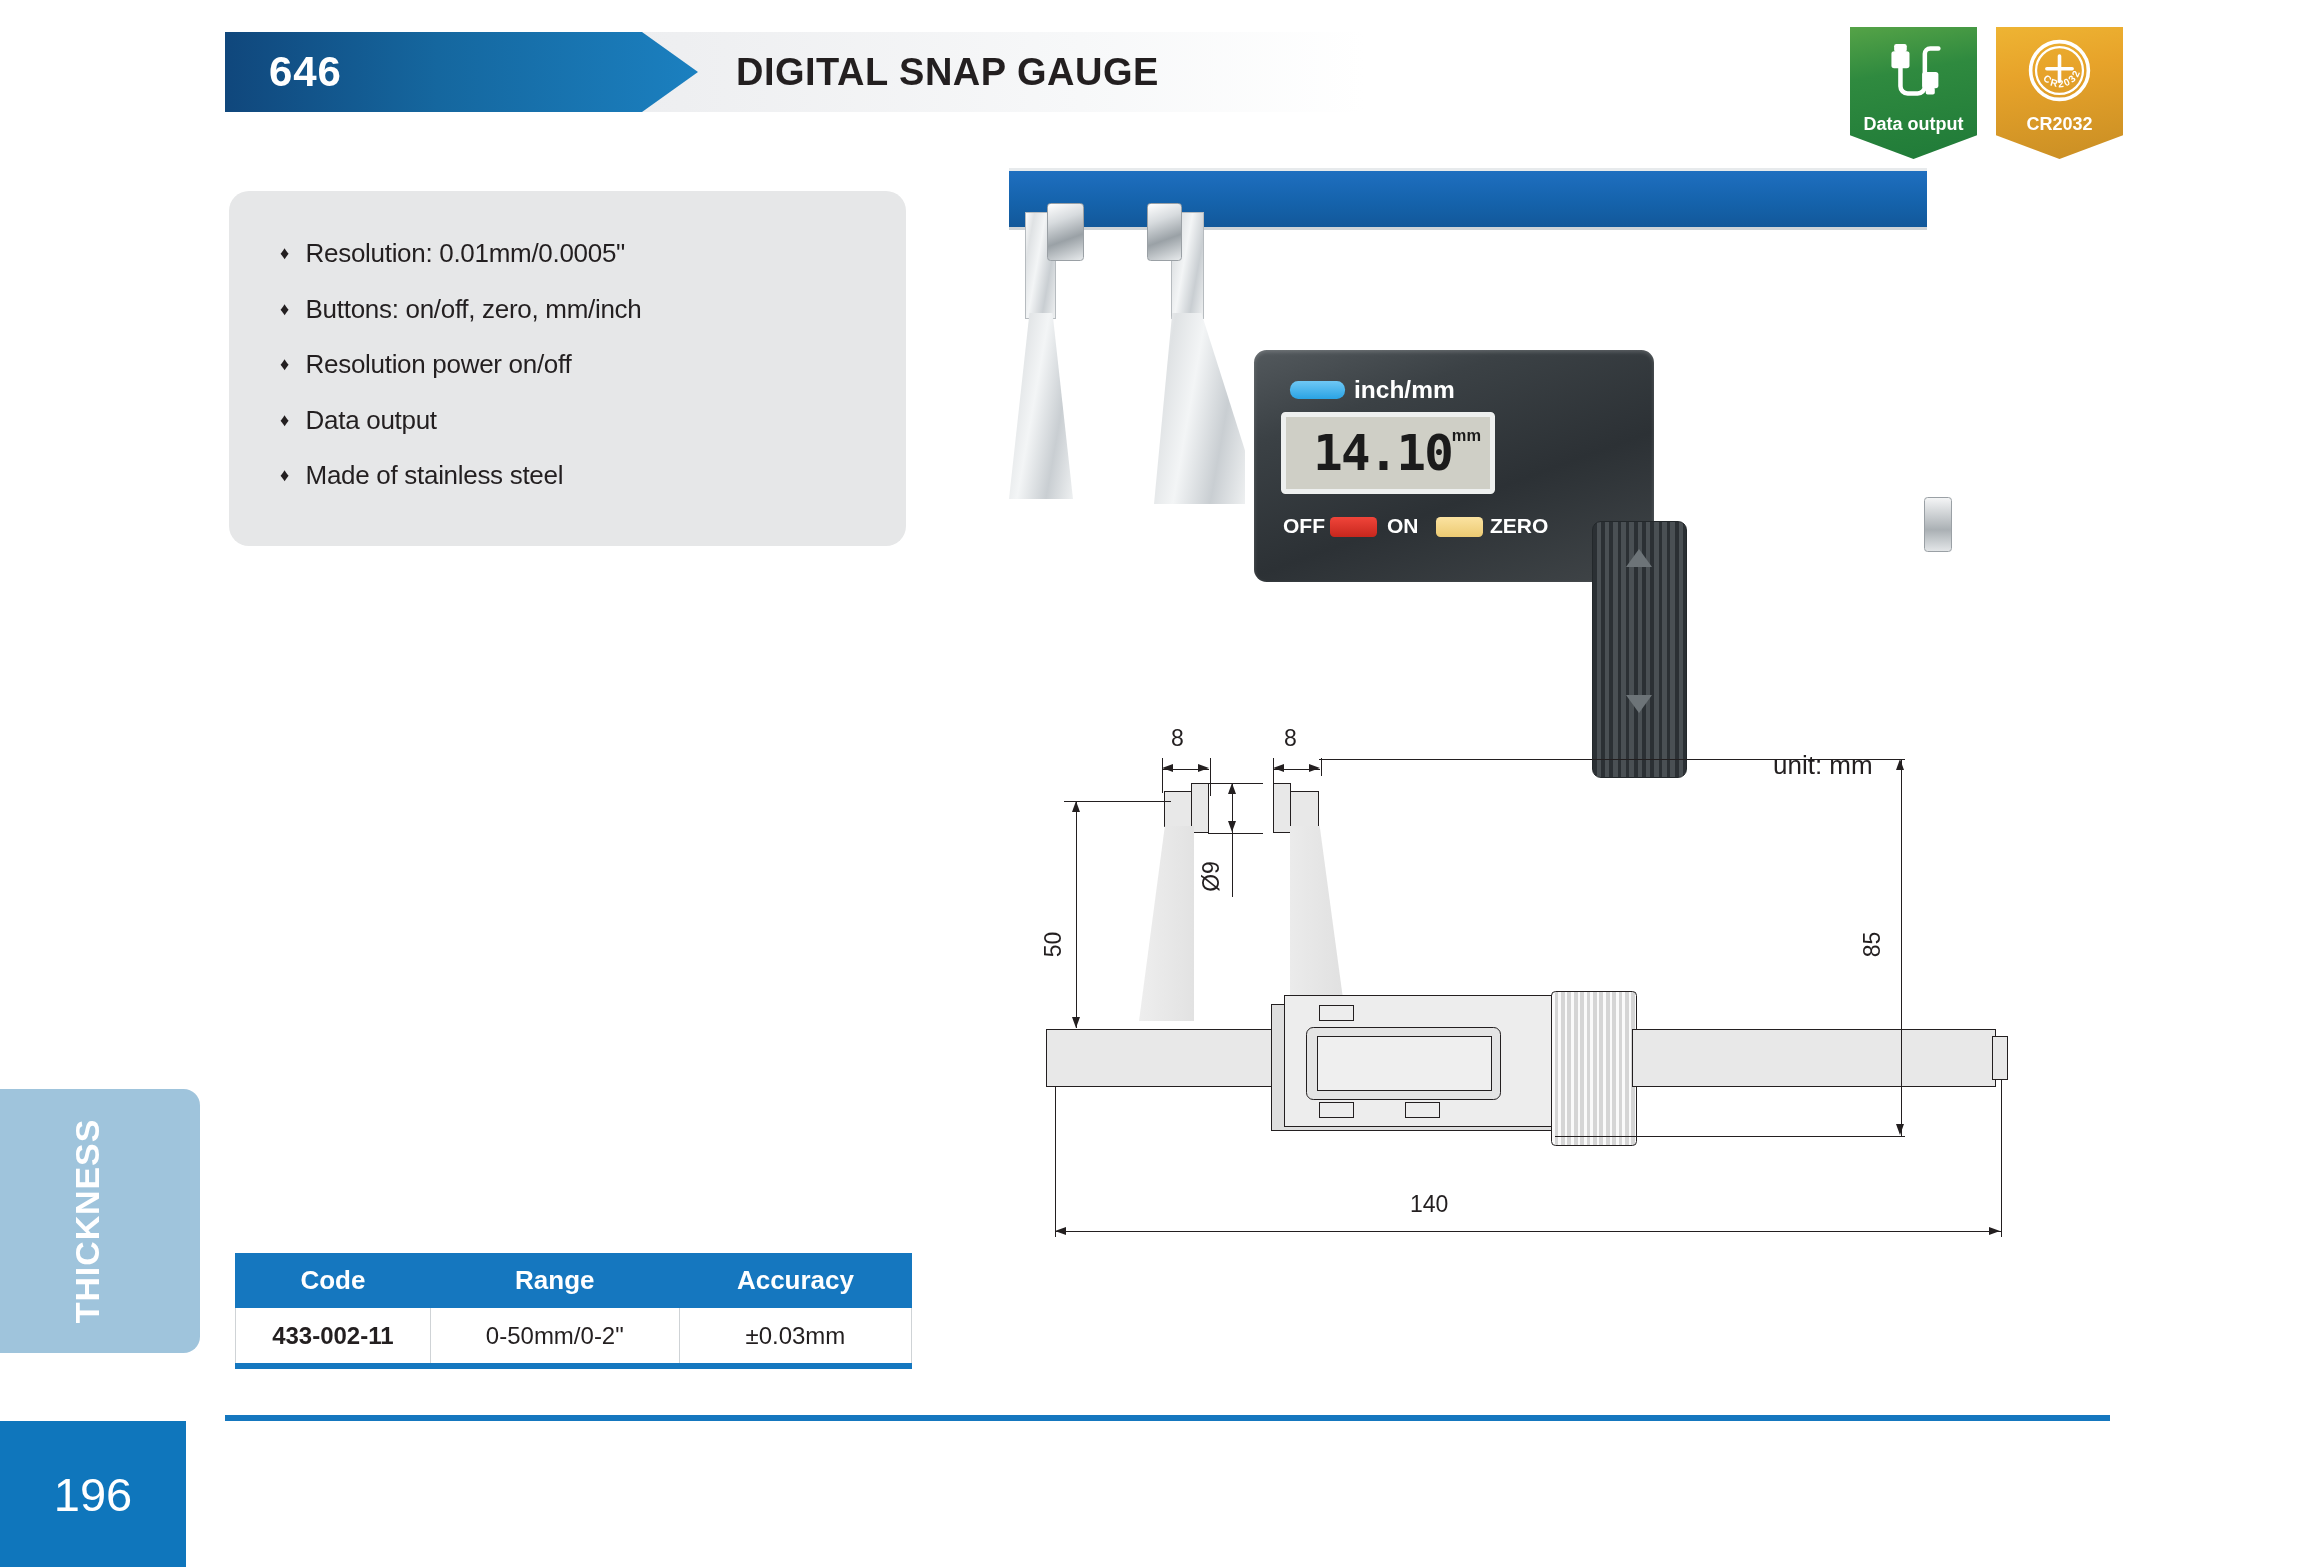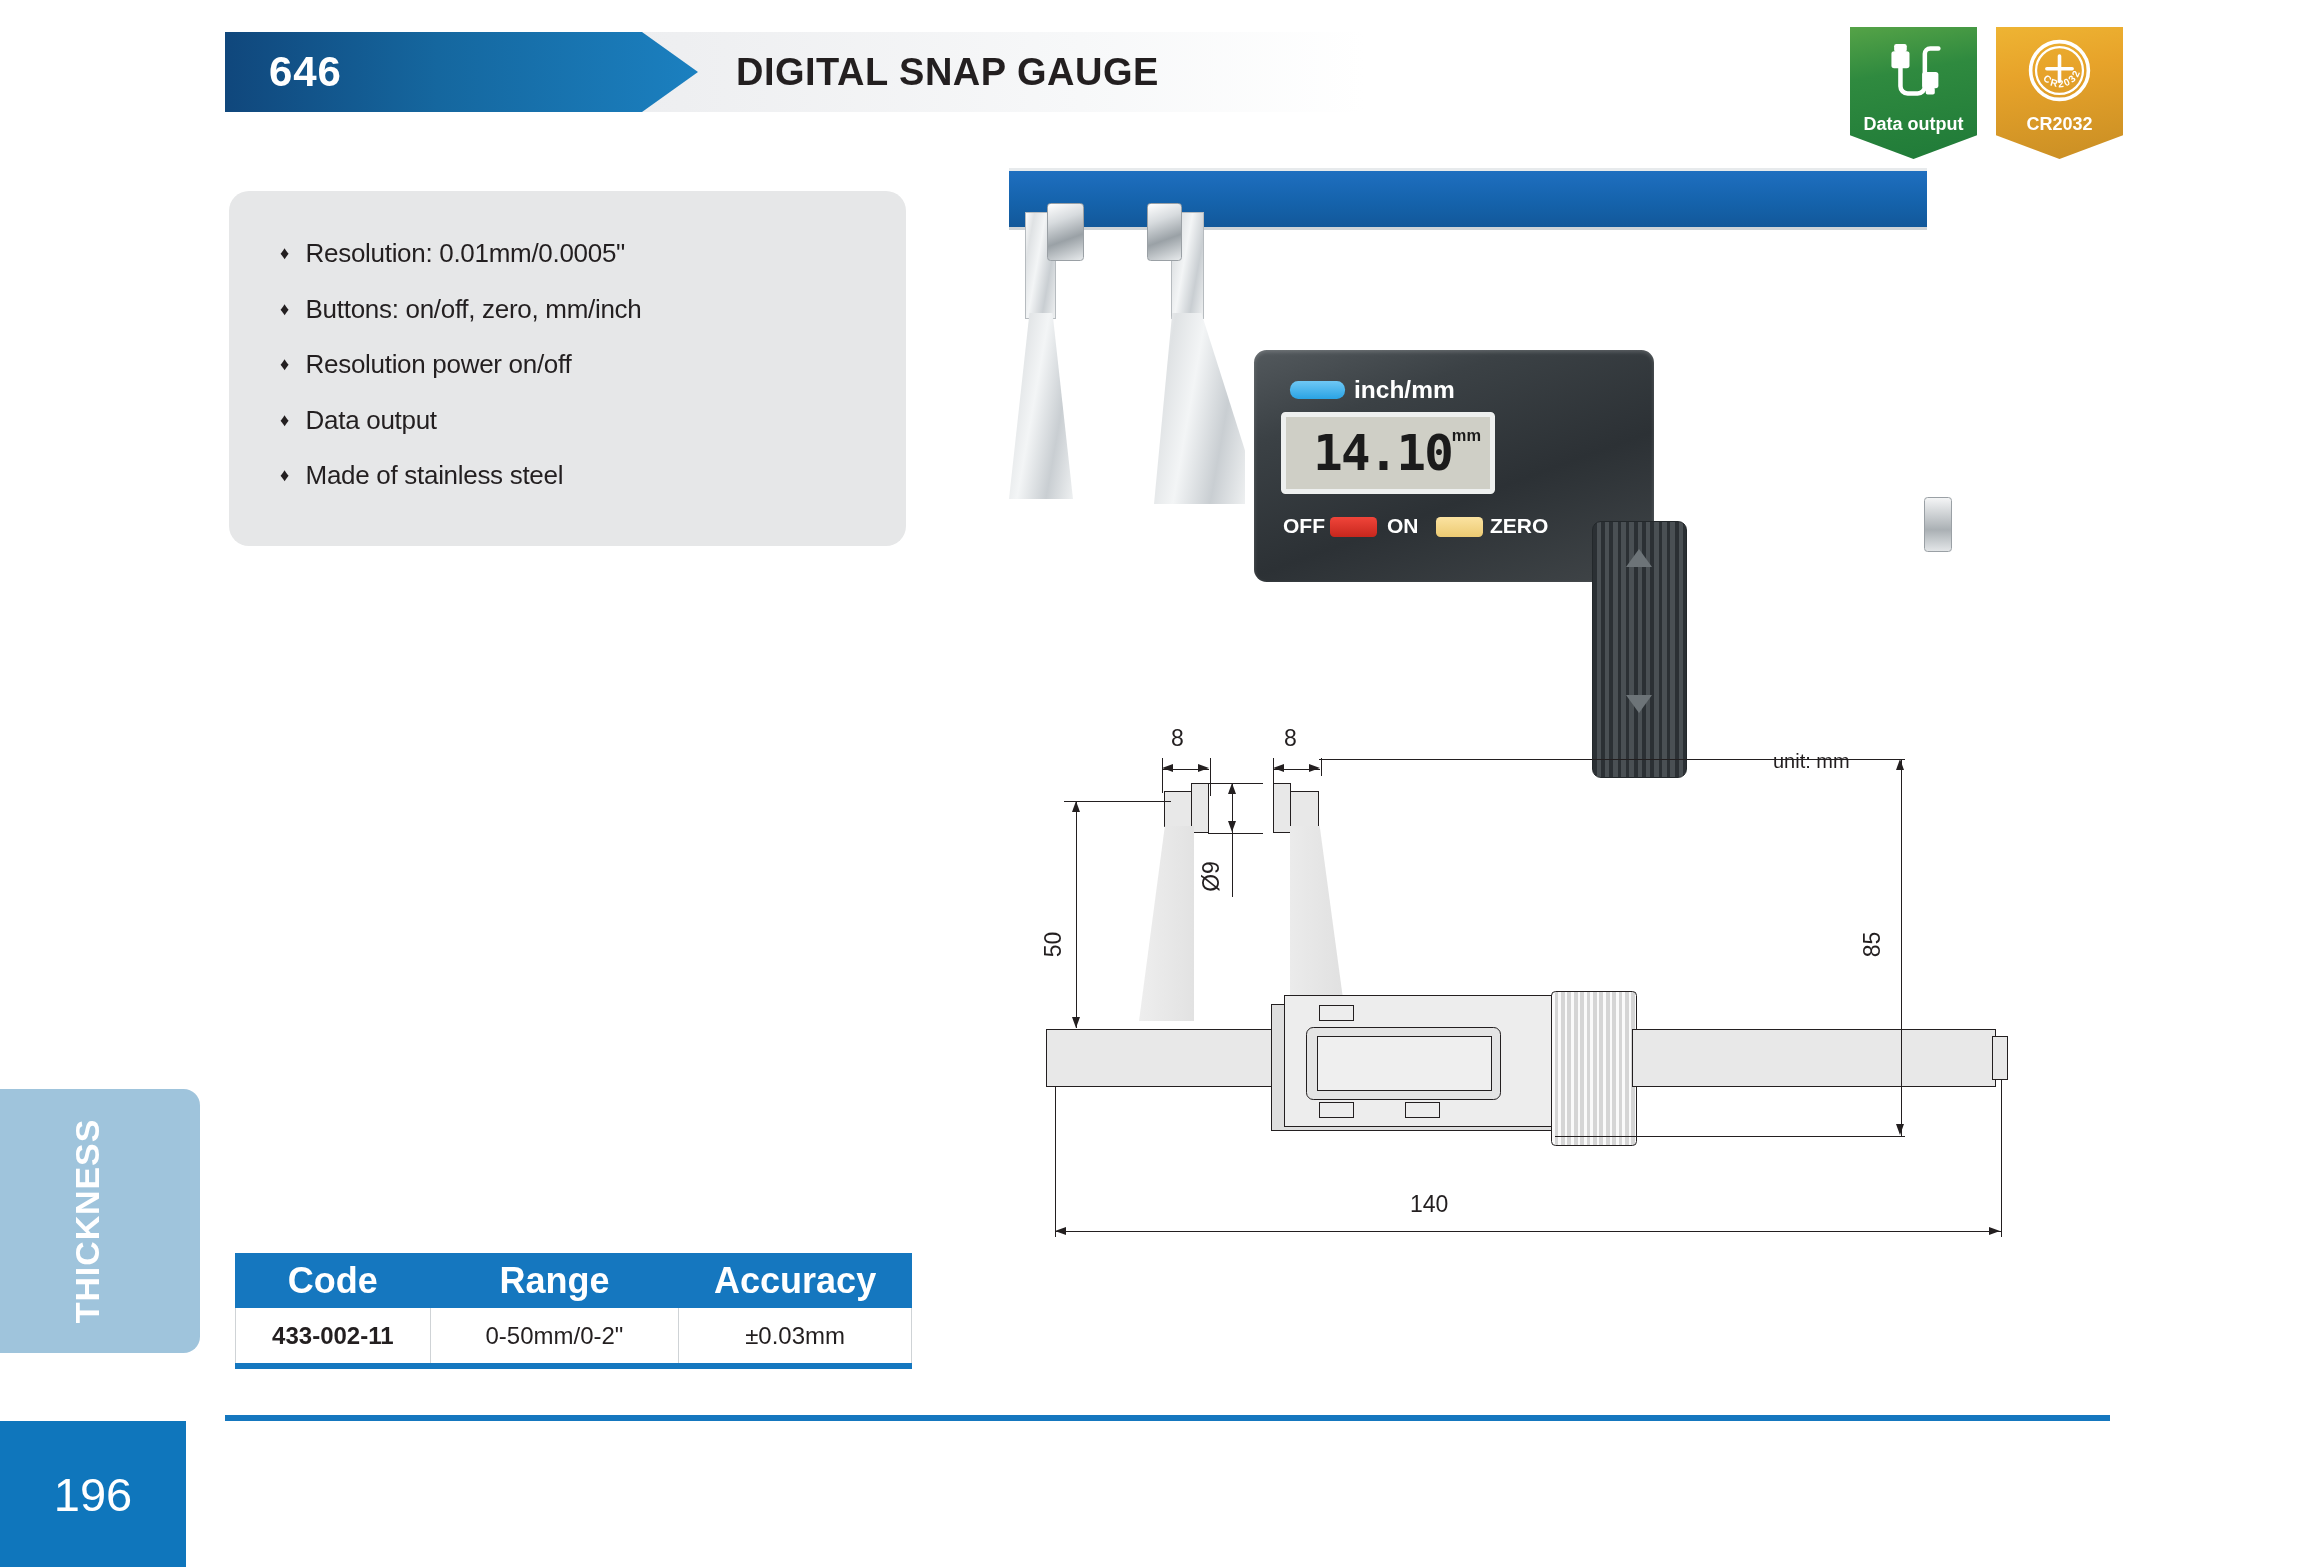--- a/index.html
+++ b/index.html
@@ -89,31 +89,31 @@
   .hln{height:0.9px;}
   .vln{width:0.9px;}
   .part{position:absolute;background:#e8e8e8;border:1.4px solid #231f20;box-sizing:border-box;}
   .dim-txt{position:absolute;color:#231f20;font-size:23px;white-space:nowrap;}
   .dim-rot{transform:rotate(-90deg);transform-origin:center;}
   .arw{position:absolute;width:0;height:0;}
   .arw-l{border-top:4.5px solid transparent;border-bottom:4.5px solid transparent;border-right:11.8px solid #231f20;}
   .arw-r{border-top:4.5px solid transparent;border-bottom:4.5px solid transparent;border-left:11.8px solid #231f20;}
   .arw-u{border-left:4.5px solid transparent;border-right:4.5px solid transparent;border-bottom:11.8px solid #231f20;}
   .arw-d{border-left:4.5px solid transparent;border-right:4.5px solid transparent;border-top:11.8px solid #231f20;}
-  #unit-lbl{position:absolute;left:727px;top:13.6px;color:#231f20;font-size:20px;}
+  #unit-lbl{position:absolute;left:727px;top:13.6px;color:#231f20;font-size:26px;}
 
   
   #side-tab{left:-27px;top:1089px;width:227px;height:264px;background:#9fc4dc;
     border-radius:0 16.4px 16.4px 0;}
   #side-tab .lbl{position:absolute;left:50%;top:50%;transform:translate(-50%,-50%) rotate(-90deg);
     color:#fff;font-size:34px;font-weight:bold;letter-spacing:0.9px;white-space:nowrap;}
 
   
   #spec-table{left:235px;top:1253px;width:677px;border-collapse:collapse;}
-  #spec-table th{background:#1577bf;color:#fff;font-size:36px;font-weight:bold;height:51px;
+  #spec-table th{background:#1577bf;color:#fff;font-size:26px;font-weight:bold;height:51px;
     border:0.9px solid #1577bf;}
   #spec-table td{background:#fff;color:#231f20;font-size:24px;height:53px;text-align:center;
     border:0.9px solid #cfd3d6;}
   #spec-table td.code{font-weight:bold;}
   #spec-table tbody tr{border-bottom:3.6px solid #1577bf;}
   #spec-table th:nth-child(1),#spec-table td:nth-child(1){width:195px;}
   #spec-table th:nth-child(2),#spec-table td:nth-child(2){width:250px;}
   #spec-table th:nth-child(3),#spec-table td:nth-child(3){width:232px;}
   #tbl-underline{left:235px;top:1364px;width:677px;height:4.5px;background:#1577bf;}
 

